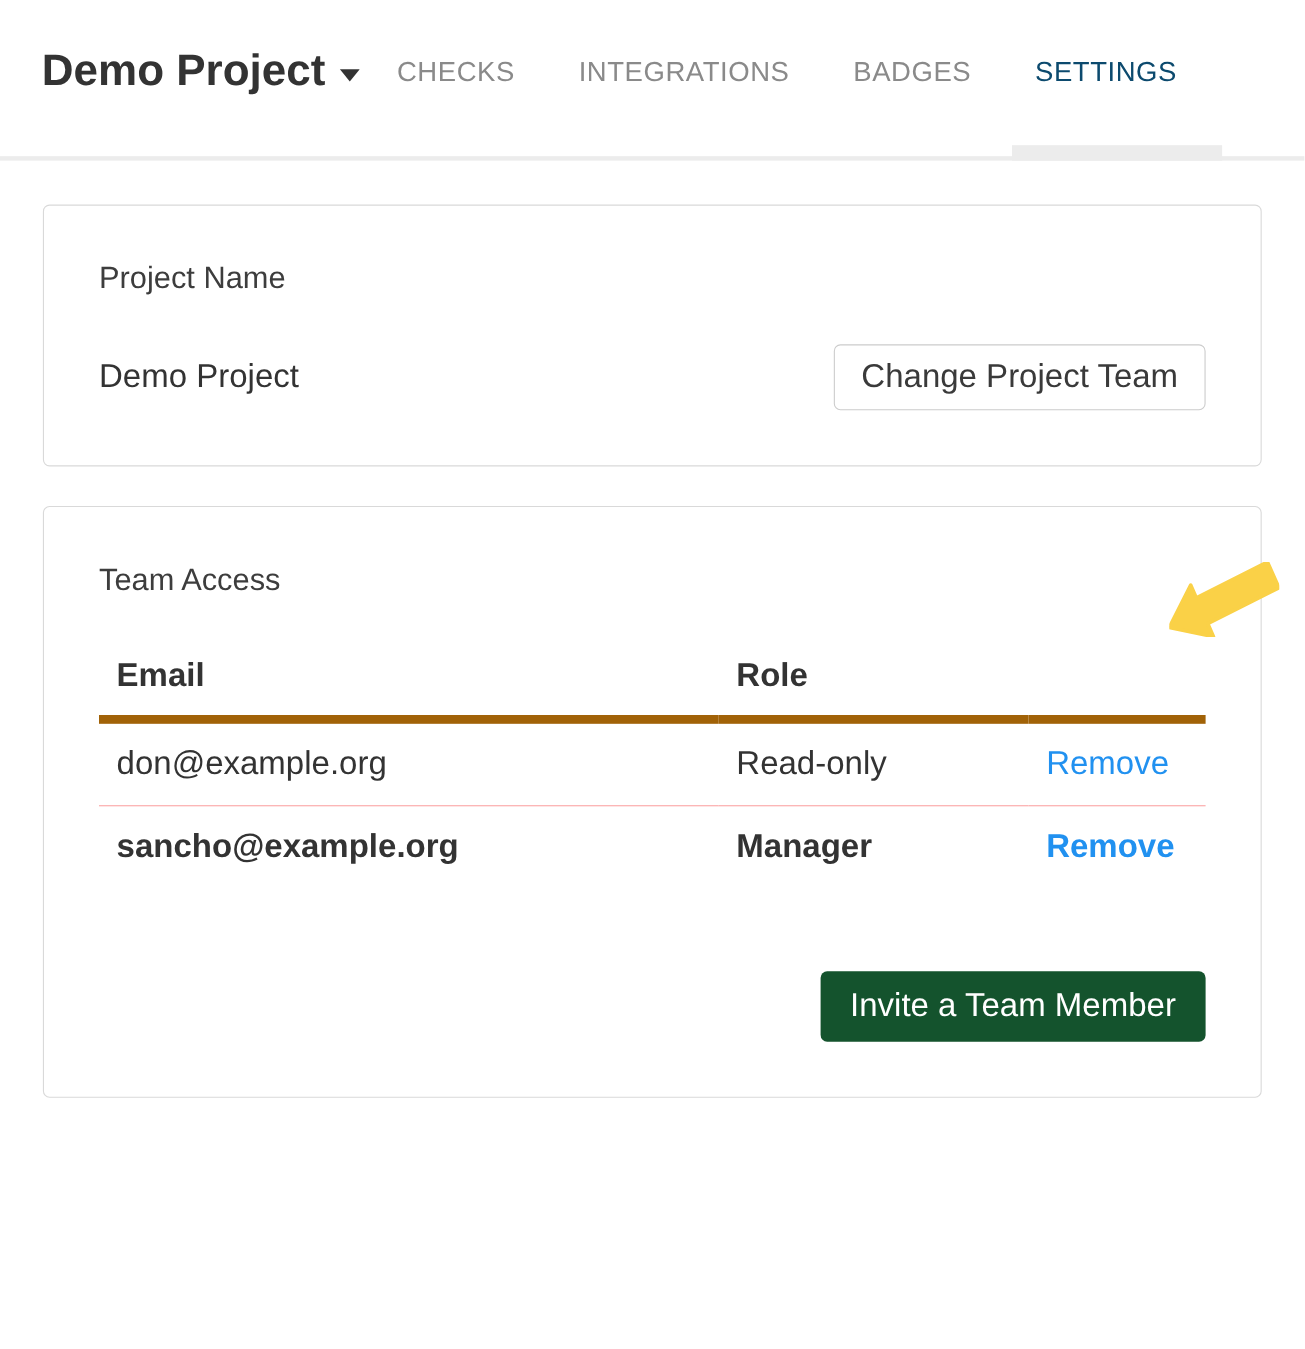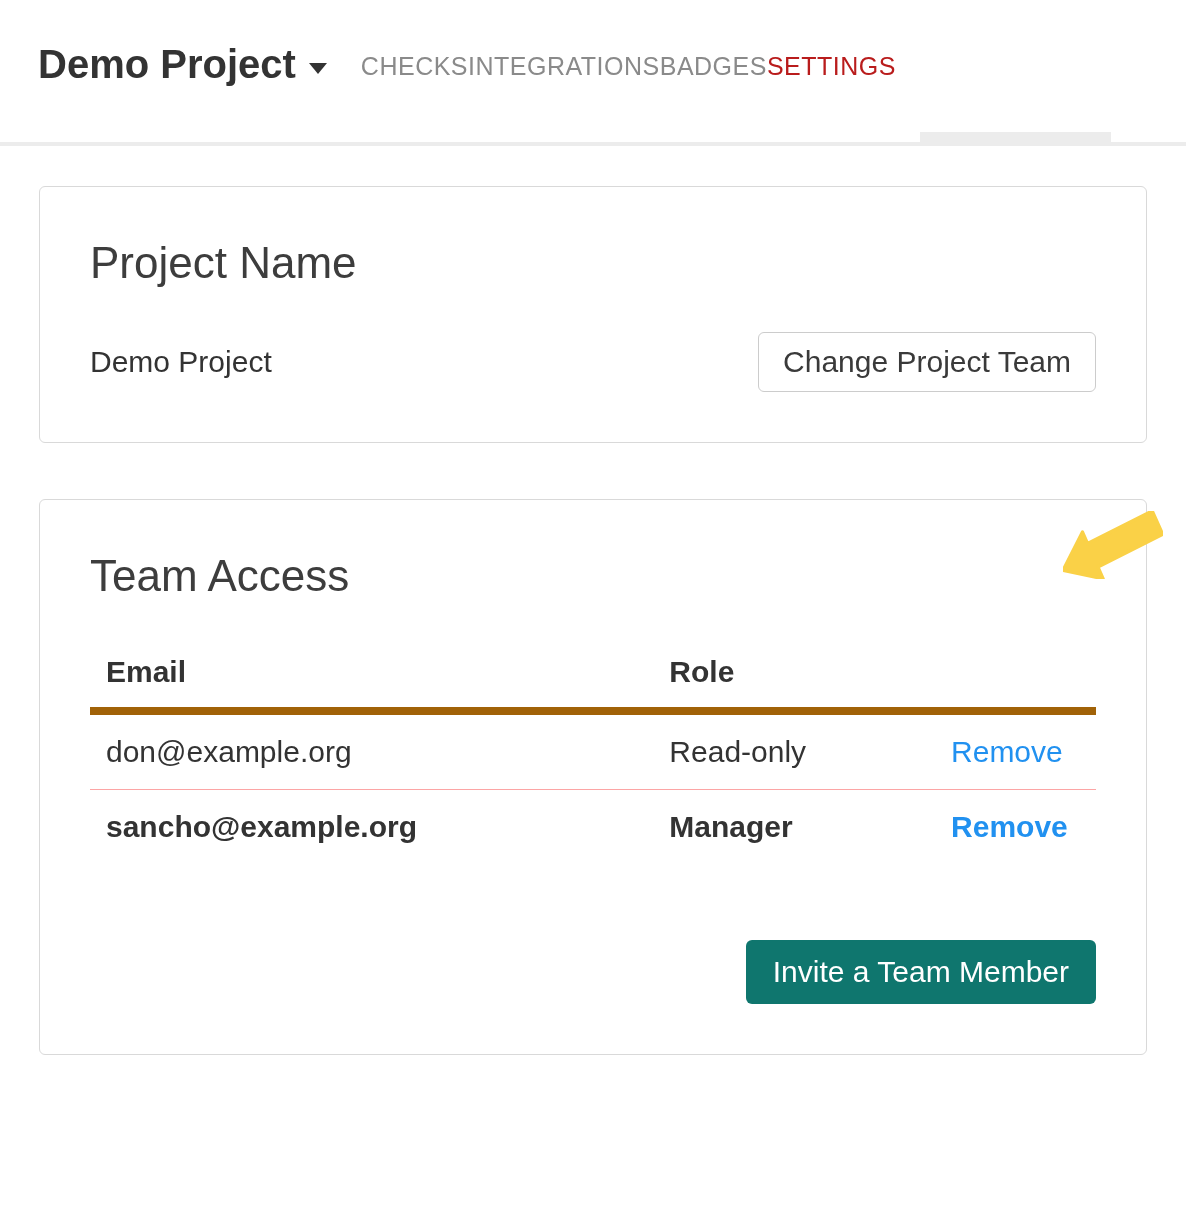--- a/index.html
+++ b/index.html
@@ -36,49 +36,50 @@
     width: 0; height: 0;
     border-left: 9px solid transparent;
     border-right: 9px solid transparent;
     border-top: 11px solid #333333;
     margin-left: 13px;
     margin-top: 8px;
   }
   .nav {
     display: flex;
     margin-left: 34px;
+    gap: 58px;
     padding-top: 4px;
   }
   .tab {
     font-size: 25px;
     letter-spacing: 0.5px;
     color: #8a8a8a;
     cursor: pointer;
     white-space: nowrap;
   }
-  .tab.active { color: #b91c1c; }
+  .tab.active { color: #0c4a6e; }
   .active-tab-indicator {
     position: absolute;
     left: 920px;
     top: 132px;
     width: 191px;
     height: 14px;
     background: #ececec;
   }
 
   
   .main { padding: 0 39px 36px 39px; }
   .card {
     border: 1px solid #d9d9d9;
     border-radius: 6px;
     padding: 50px;
     background: #ffffff;
   }
   .card-title {
-    font-size: 44px;
+    font-size: 28px;
     font-weight: 400;
     color: #3d3d3d;
     margin: 0;
     line-height: 1.16;
   }
   .project-name-card { margin-top: 40px; }
   .name-row {
     margin-top: 44px;
     display: flex;
     justify-content: space-between;
@@ -90,21 +91,21 @@
     font-size: 30px;
     color: #3a3a3a;
     background: #ffffff;
     border: 1px solid #cccccc;
     border-radius: 6px;
     padding: 12px 24px;
     cursor: pointer;
     white-space: nowrap;
   }
 
-  .team-access-card { margin-top: 56px; position: relative; }
+  .team-access-card { margin-top: 36px; position: relative; }
 
   
   table.team-table {
     width: 100%;
     border-collapse: collapse;
     margin-top: 42px;
   }
   .team-table th {
     text-align: left;
     font-size: 30px;
@@ -127,21 +128,21 @@
     color: #2191f0;
     text-decoration: none;
     cursor: pointer;
   }
 
   .invite-row { text-align: right; margin-top: 76px; }
   .btn-green {
     font-family: inherit;
     font-size: 30px;
     color: #ffffff;
-    background: #0f766e;
+    background: #14532d;
     border: none;
     border-radius: 6px;
     padding: 15px 27px;
     cursor: pointer;
     white-space: nowrap;
   }
 
   
   .annotation-arrow {
     position: absolute;

